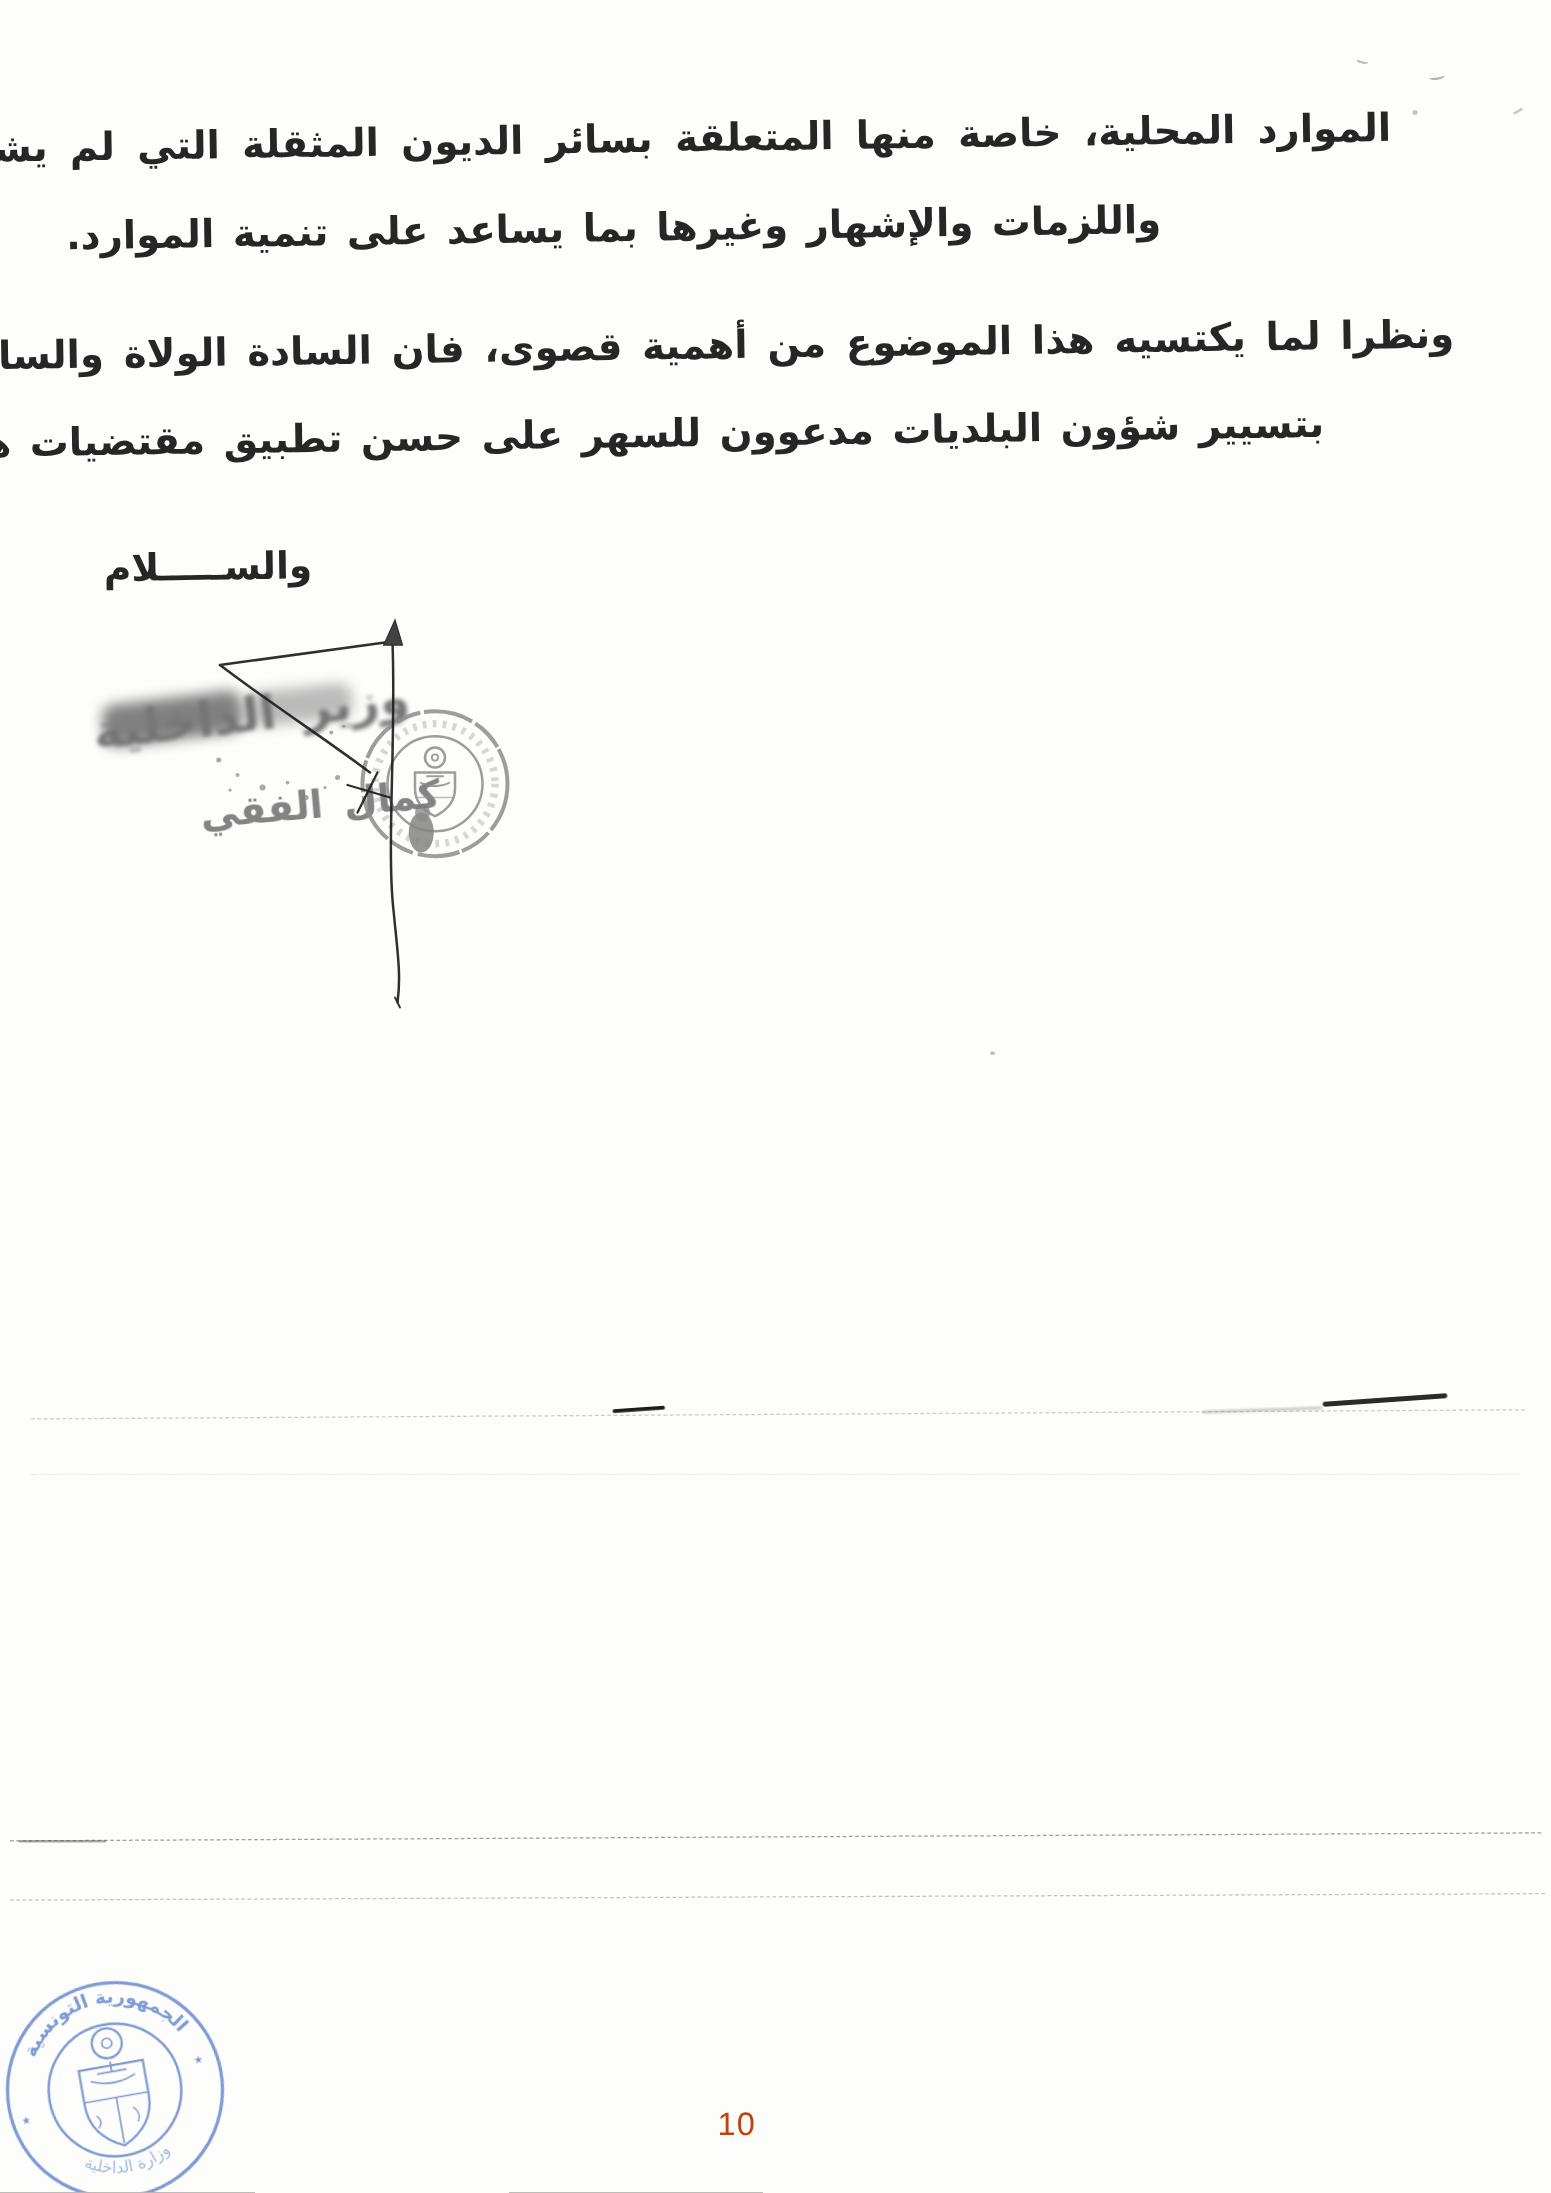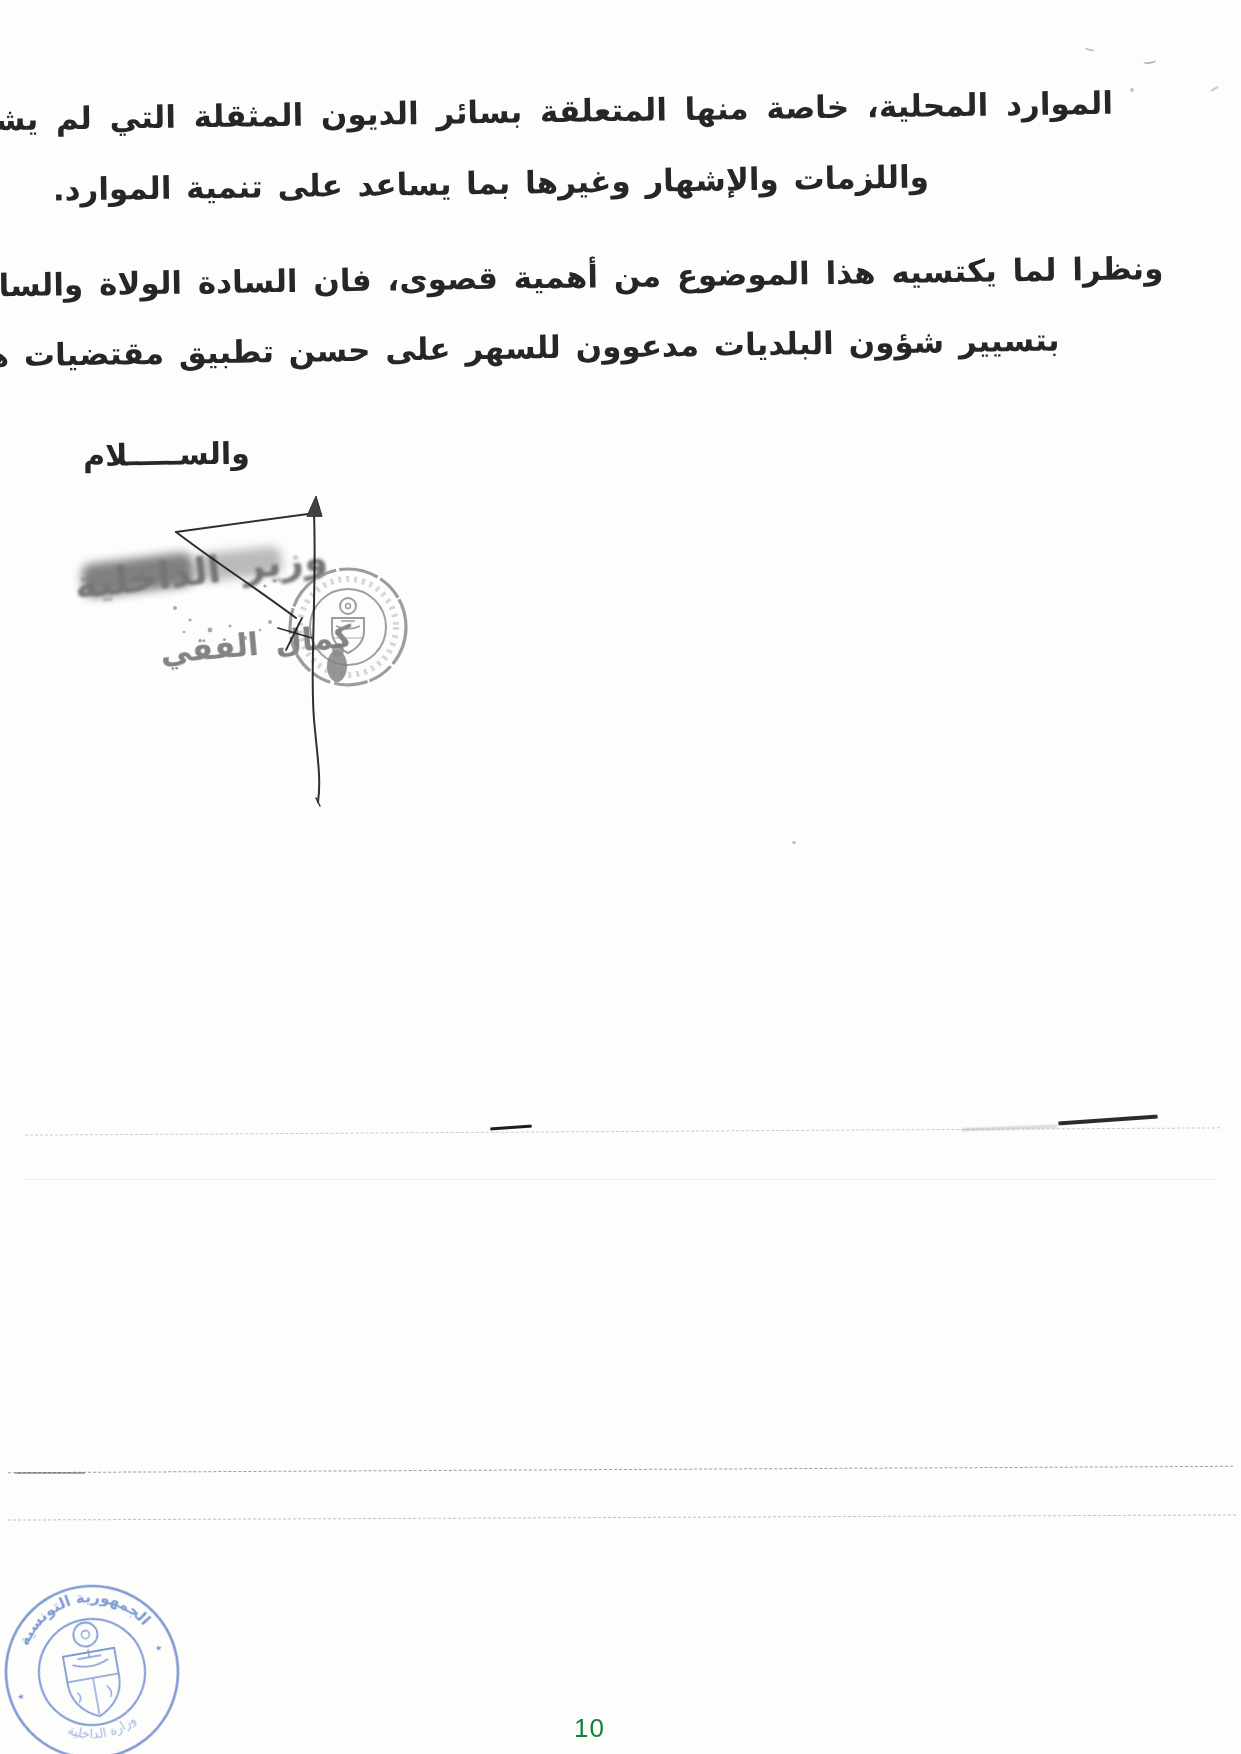--- a/index.html
+++ b/index.html
@@ -83,21 +83,21 @@
   .s3{left:1130px;top:88px;width:4px;height:4px;background:#c4c4c4;border-radius:50%;}
   .s4{left:1210px;top:86px;width:8px;height:4px;border-bottom:2px solid #c9c9c9;transform:rotate(-30deg);}
   .s5{left:792px;top:841px;width:4px;height:3px;background:#bfbfbf;border-radius:50%;}
 
   
   .seal{position:absolute;left:0px;top:1560px;width:200px;height:194px;}
 
   .pagenum{
     position:absolute;left:574px;top:1684px;
     font-family:"Liberation Sans","DejaVu Sans",sans-serif;
-    font-size:26px;color:#15803d;letter-spacing:1px;margin-top:29px;
+    font-size:26px;color:#c2410c;letter-spacing:1px;
   }
 </style>
 </head>
 <body>
 
 <div class="page">
 
   <div class="speck s1"></div>
   <div class="speck s2"></div>
   <div class="speck s3"></div>

